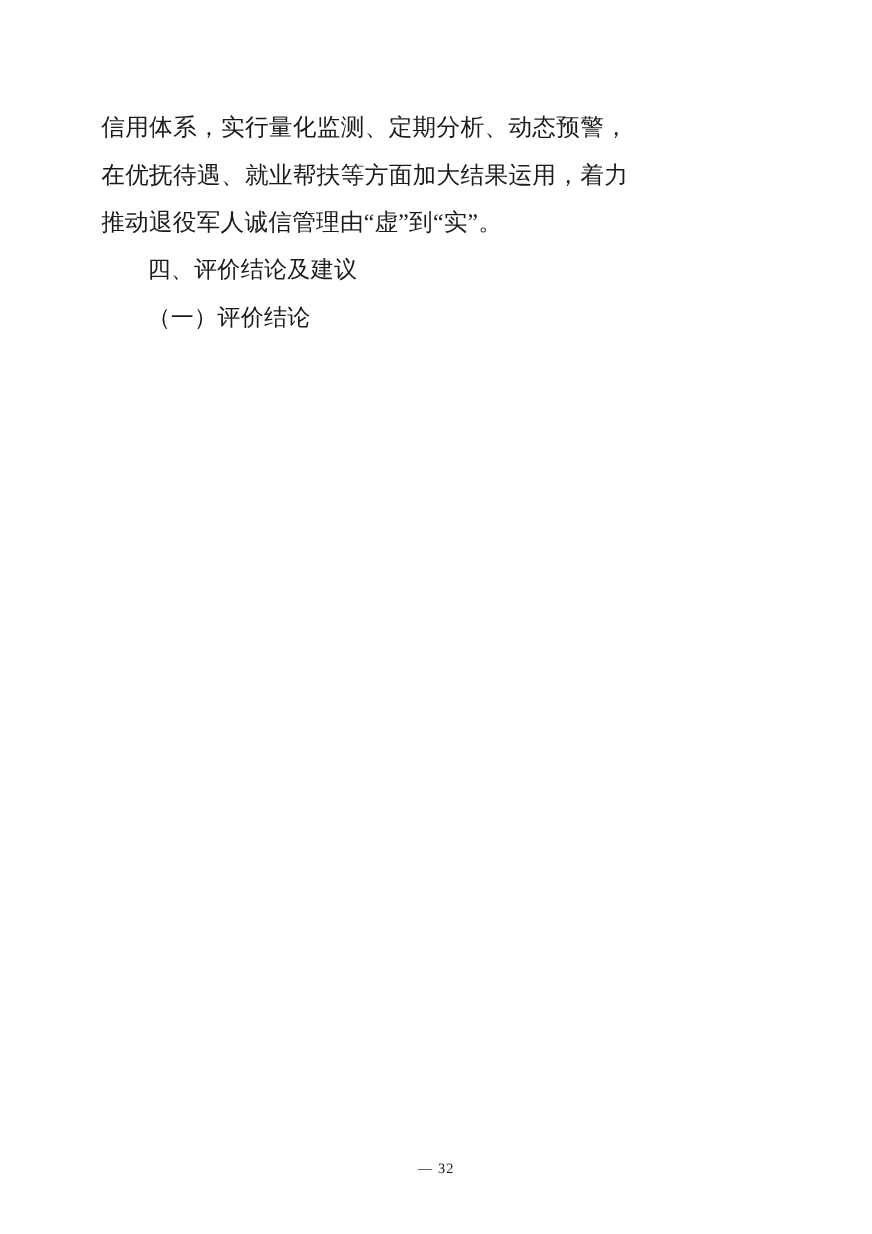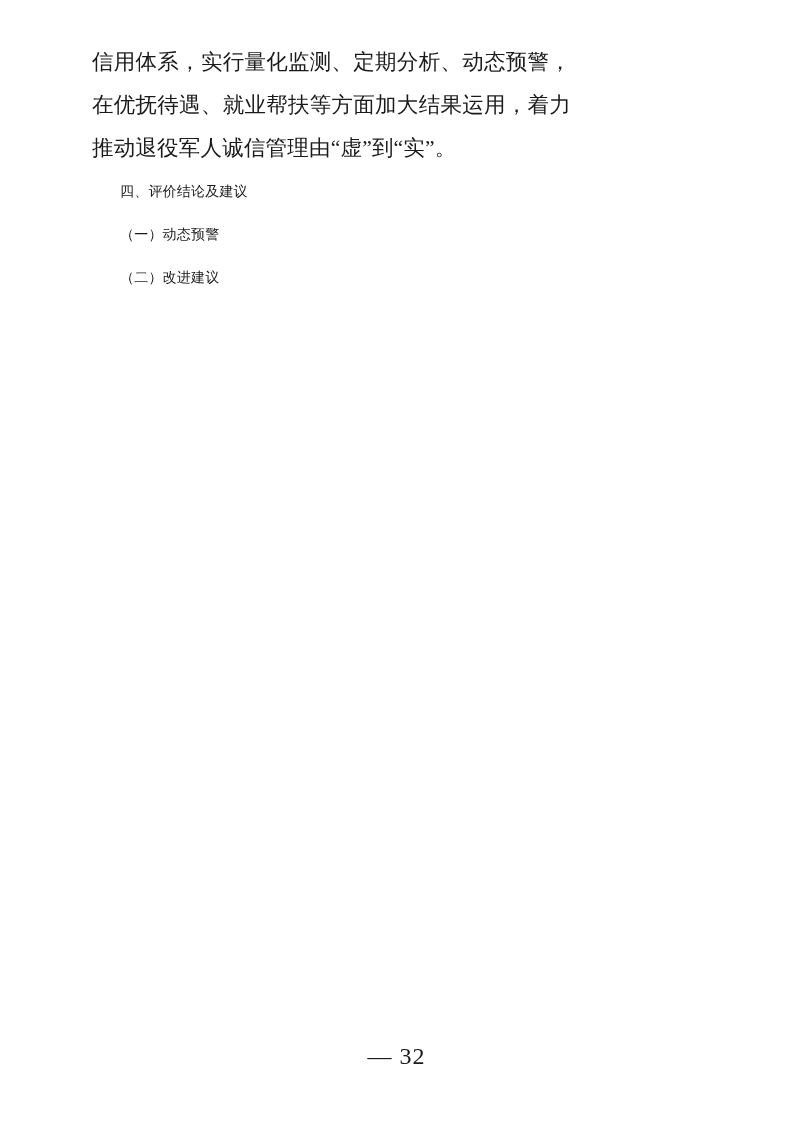--- a/index.html
+++ b/index.html
@@ -15,61 +15,60 @@
     color: #1a1a1a;
     overflow: hidden;
   }
   .page {
     position: absolute;
     left: 0;
     top: 0;
     width: 663px;
     height: 1122px;
     box-sizing: border-box;
-    padding: 41px 92px 40px 92px;
+    padding: 95px 92px 40px 92px;
   }
   .body-text {
     font-size: 21.5px;
     line-height: 43px;
     text-align: justify;
     text-justify: inter-ideograph;
     letter-spacing: 0.2px;
   }
   p {
     margin: 0;
     padding: 0;
   }
   .indent2 {
     text-indent: 2em;
   }
   .para {
     font-size: 21.5px;
     line-height: 43px;
   }
   .heading {
-    font-size: 14px;
+    font-size: 21px;
     line-height: 43px;
     text-indent: 2em;
   }
   .footer {
     position: absolute;
     left: 0;
     bottom: 52px;
     width: 793px;
     text-align: center;
-    font-size: 24px;
+    font-size: 13px;
     font-family: "Liberation Serif", "DejaVu Serif", serif;
     color: #1a1a1a;
     letter-spacing: 1px;
   }
 </style>
 </head>
 <body>
 
 <div class="page">
   <div class="body-text">
     <p class="para">信用体系，实行量化监测、定期分析、动态预警，在优抚待遇、就业帮扶等方面加大结果运用，着力推动退役军人诚信管理由“虚”到“实”。</p>
     <p class="heading">四、评价结论及建议</p>
-    <p class="heading">（一）动态预警</p>
-    <p class="heading">（二）改进建议</p>
+    <p class="heading">（一）评价结论</p>
   </div>
   <div class="footer">— 32</div>
 </div>
 
 </body></html>

